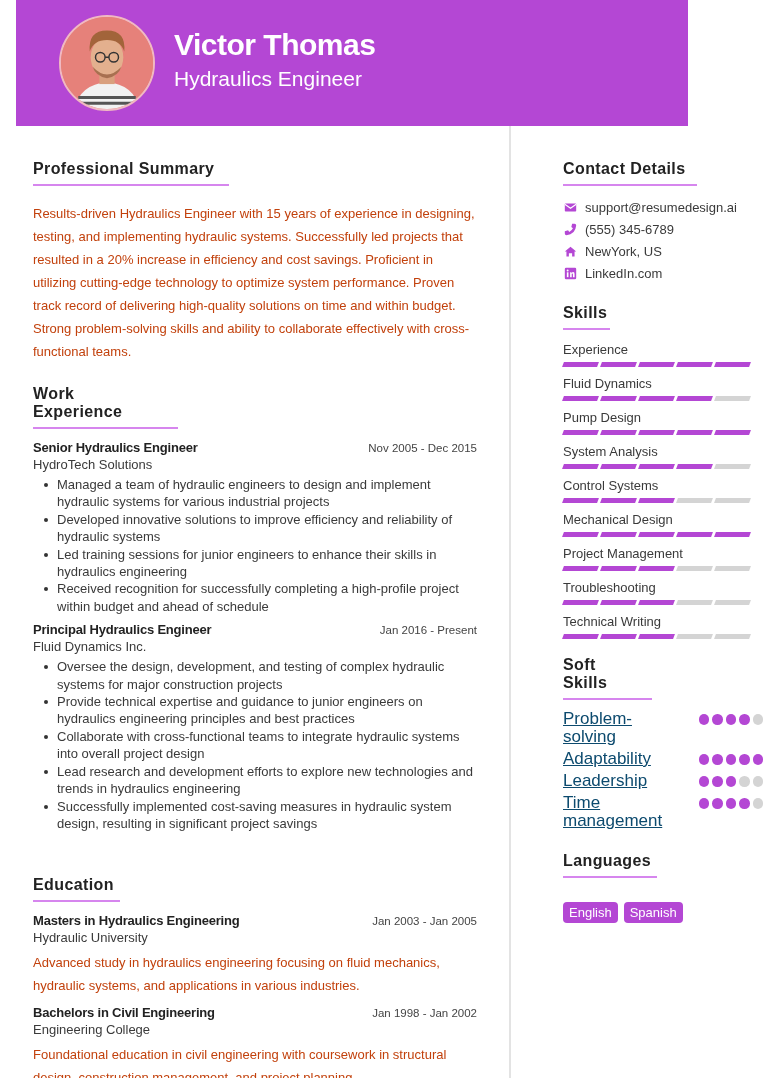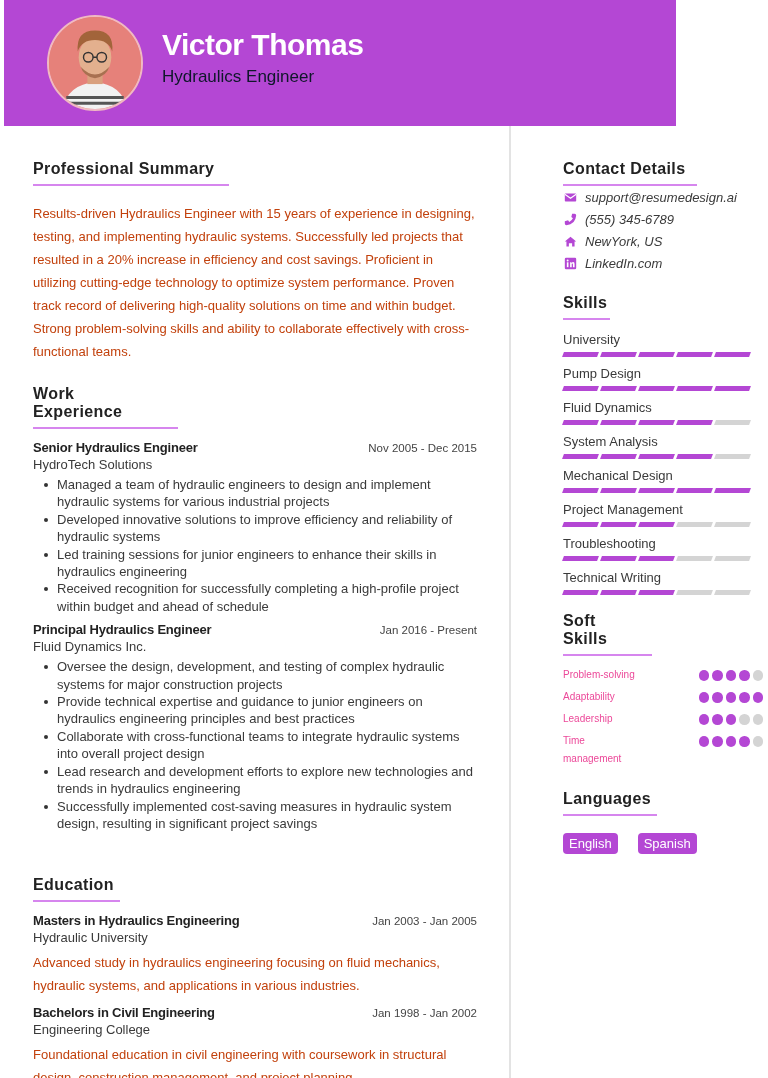--- a/index.html
+++ b/index.html
@@ -1,33 +1,33 @@
 <!DOCTYPE html>
 <html><head>
   <meta charset="utf-8">
   <style>
     * { box-sizing: border-box; margin: 0; padding: 0; }
     html, body { width: 768px; height: 1078px; background: #ffffff; overflow: hidden; }
     body { font-family: "Liberation Sans", "DejaVu Sans", sans-serif; color: #333333; position: relative; }
 
     .header {
-      position: absolute; left: 4px; top: 0; width: 672px; height: 126px;
+      position: absolute; left: 16px; top: 0; width: 672px; height: 126px;
       background: #b447d4;
     }
     .avatar {
       position: absolute; left: 43px; top: 15px; width: 96px; height: 96px;
       border-radius: 50%; background: #e6817a; border: 2px solid #f0b9c2; overflow: hidden;
     }
     .avatar svg { width: 100%; height: 100%; display: block; }
     .name {
       position: absolute; left: 158px; top: 28px; font-size: 30px; font-weight: bold;
       color: #ffffff; letter-spacing: -0.5px;
     }
     .title {
-      position: absolute; left: 158px; top: 67px; font-size: 17px; color: #0f172a;
+      position: absolute; left: 158px; top: 67px; font-size: 21px; color: #ffffff;
     }
 
     .divider {
       position: absolute; left: 509px; top: 126px; width: 2px; height: 952px; background: #e3e3e3;
     }
 
     .left { position: absolute; left: 33px; top: 126px; width: 444px; }
     .right { position: absolute; left: 563px; top: 126px; width: 200px; }
 
     .section-title {
@@ -54,26 +54,26 @@
     .contact-icon { width: 14px; height: 14px; margin-right: 8px; display: inline-flex; align-items: center; justify-content: center; }
     .contact-icon svg { width: 13px; height: 13px; }
 
     .skill { margin-bottom: 0; }
     .skill-label { font-size: 13px; color: #3a3a3a; height: 17px; line-height: 17px; }
     .skill-bar { display: flex; gap: 3px; margin-top: 4px; margin-bottom: 8px; height: 5px; }
     .seg { width: 35px; height: 5px; transform: skewX(-20deg); background: #d4d4d4; }
     .seg.on { background: #b447d4; }
 
     .soft-row { display: flex; justify-content: space-between; align-items: flex-start; margin-bottom: 4px; }
-    .soft-label { font-size: 10px; color: #ec4899; line-height: 18px; width: 110px; }
+    .soft-label { font-size: 17px; color: #0c4a6e; line-height: 18px; width: 110px; text-decoration: underline; }
     .dots { display: flex; gap: 3px; padding-top: 4px; }
     .dot { width: 10.5px; height: 10.5px; border-radius: 50%; background: #d4d4d4; }
     .dot.on { background: #b447d4; }
 
-    .lang-row { display: flex; gap: 20px; margin-top: 17px; }
+    .lang-row { display: flex; gap: 6px; margin-top: 24px; }
     .lang { background: #b447d4; color: #ffffff; font-size: 13px; padding: 3px 6px; border-radius: 4px; }
   </style>
 </head>
 <body>
 
 <div class="header">
   <div class="avatar">
     <svg viewBox="0 0 96 96">
       <rect width="96" height="96" fill="#e6817a"></rect>
       <path d="M14 96 Q20 70 48 68 Q76 70 82 96 Z" fill="#f2f2f2"></path>
@@ -153,21 +153,21 @@
       <div class="entry-org">Engineering College</div>
       <p class="para" style="margin-top:6px;">Foundational education in civil engineering with coursework in structural design, construction management, and project planning.</p>
     </div>
   </section>
 </div>
 
 <div class="right">
 
   <section style="margin-top:34px;">
     <div class="section-title" style="width:134px;">Contact Details</div>
-    <div style="font-style:italic;">
+    <div style="margin-top:10px;">
       <div class="contact-row">
         <span class="contact-icon">
           <svg viewBox="0 0 16 16">
               <rect x="1" y="3" width="14" height="10" rx="1" fill="#b447d4"></rect>
               <path d="M1 4 L8 9 L15 4" stroke="#fff" stroke-width="1.5" fill="none"></path>
             </svg>
         </span>
         <span>support@resumedesign.ai</span>
       </div>
       <div class="contact-row">
@@ -198,56 +198,66 @@
         <span>LinkedIn.com</span>
       </div>
     </div>
   </section>
 
   <section style="margin-top:20px;">
     <div class="section-title" style="width:47px;">Skills</div>
     <div id="skills-list" style="margin-top:11px;">
 
       <div class="skill">
-          <div class="skill-label">University</div>
-          <div class="skill-bar">
-            <span class="seg on"></span>
-            <span class="seg on"></span>
-            <span class="seg on"></span>
-            <span class="seg on"></span>
-            <span class="seg on"></span>
+          <div class="skill-label">Experience</div>
+          <div class="skill-bar">
+            <span class="seg on"></span>
+            <span class="seg on"></span>
+            <span class="seg on"></span>
+            <span class="seg on"></span>
+            <span class="seg on"></span>
+          </div>
+        </div>
+      <div class="skill">
+          <div class="skill-label">Fluid Dynamics</div>
+          <div class="skill-bar">
+            <span class="seg on"></span>
+            <span class="seg on"></span>
+            <span class="seg on"></span>
+            <span class="seg on"></span>
+            <span class="seg"></span>
           </div>
         </div>
       <div class="skill">
           <div class="skill-label">Pump Design</div>
           <div class="skill-bar">
             <span class="seg on"></span>
             <span class="seg on"></span>
             <span class="seg on"></span>
             <span class="seg on"></span>
             <span class="seg on"></span>
           </div>
         </div>
       <div class="skill">
-          <div class="skill-label">Fluid Dynamics</div>
-          <div class="skill-bar">
-            <span class="seg on"></span>
-            <span class="seg on"></span>
-            <span class="seg on"></span>
-            <span class="seg on"></span>
-            <span class="seg"></span>
-          </div>
-        </div>
-      <div class="skill">
           <div class="skill-label">System Analysis</div>
           <div class="skill-bar">
             <span class="seg on"></span>
             <span class="seg on"></span>
             <span class="seg on"></span>
             <span class="seg on"></span>
+            <span class="seg"></span>
+          </div>
+        </div>
+      <div class="skill">
+          <div class="skill-label">Control Systems</div>
+          <div class="skill-bar">
+            <span class="seg on"></span>
+            <span class="seg on"></span>
+            <span class="seg on"></span>
+            <span class="seg"></span>
             <span class="seg"></span>
           </div>
         </div>
       <div class="skill">
           <div class="skill-label">Mechanical Design</div>
           <div class="skill-bar">
             <span class="seg on"></span>
             <span class="seg on"></span>
             <span class="seg on"></span>
             <span class="seg on"></span>

